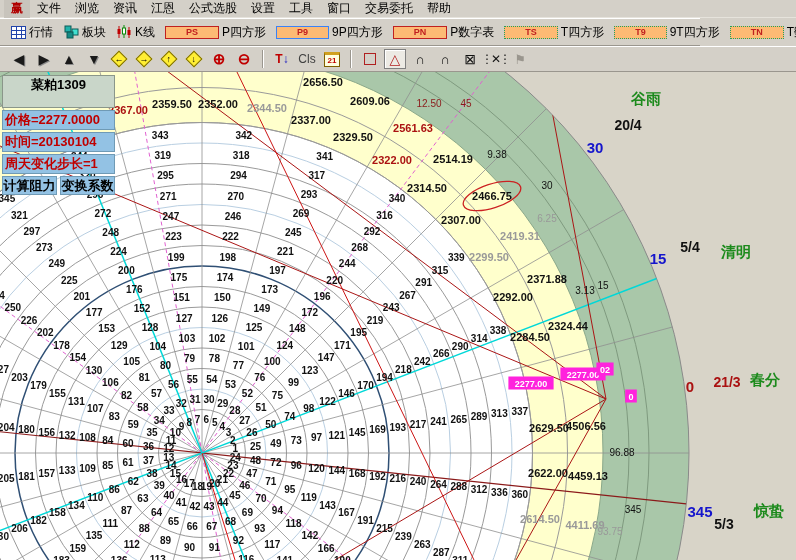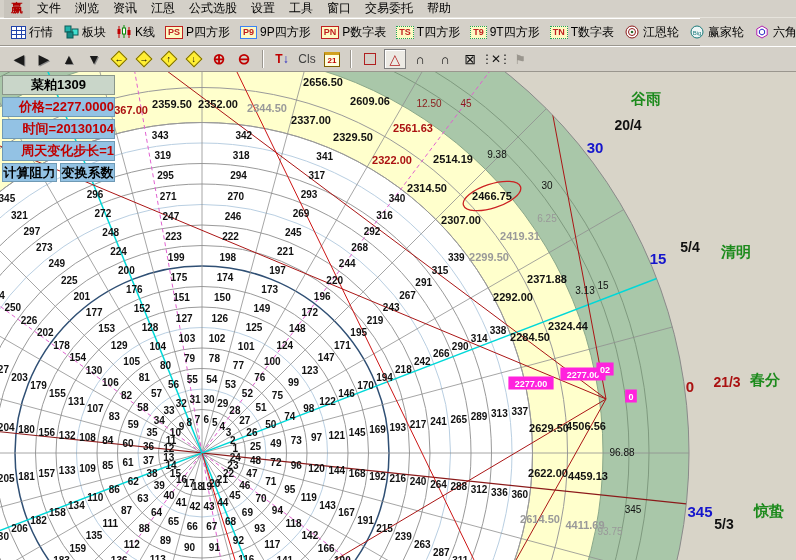--- a/index.html
+++ b/index.html
@@ -33,35 +33,35 @@
   .tdown .t { color:#c00000; } .tdown .d { color:#2020c0; }
   .cls { font-size:12px; color:#404040; }
   .cal { width:16px; height:15px; border:1px solid #806000; background:#ffffe0; font-size:8px; font-weight:bold;
     color:#c00000; display:flex; align-items:center; justify-content:center; border-top:3px solid #d0a020; }
   .shape-square { width:12px; height:12px; border:1px solid #b02020; }
   .shape-tri { font-size:14px; color:#b02020; line-height:1; }
   .arc-glyph { font-size:13px; color:#111; font-weight:bold; }
   .boxx { font-size:14px; color:#111; }
   .ctr { font-size:12px; color:#111; letter-spacing:-2px; }
   .flag { font-size:13px; color:#9a968e; }
-  .badge { font-size:9px; font-weight:bold; padding:0 2px; line-height:11px; background:#fef9c3;text-align:center; }
+  .badge { font-size:9px; font-weight:bold; padding:0 20px; line-height:11px; background:#fdba74;text-align:center; }
   .badge.red  { color:#c02020; border:1px solid #c02020; }
   .badge.mag  { color:#c02020; border:1px solid #3b82f6; }
   .badge.grn  { color:#c02020; border:1px dotted #20a060; }
   .micon { display:inline-flex; width:16px; height:14px; align-items:center; justify-content:center; }
 
   
   #chart-layer { position:absolute; left:0; top:0; width:796px; height:560px; z-index:1; }
 
   
   #info-panel { position:absolute; left:2px; top:75px; width:113px; z-index:10; font-size:13px; }
   #panel-title { background:#c9d6c9; border:1px solid #8a968a; color:#000; font-weight:bold;
-    text-align:center; height:20px; line-height:17px; }
+    text-align:center; height:33px; line-height:17px; }
   .panel-field { background:#93c2e4; border:1px solid #6f9ab5; color:#c00000; font-weight:bold;
-    height:20px; line-height:18px; padding-left:2px; margin-top:2px; white-space:nowrap; overflow:hidden;text-align:right; }
+    height:20px; line-height:18px; padding-left:2px; margin-top:2px; white-space:nowrap; overflow:hidden; }
   #panel-buttons { display:flex; gap:3px; margin-top:2px; }
   #panel-buttons .pbtn { background:#93c2e4; border:1px solid #6f9ab5; color:#000; font-weight:bold;
     height:19px; line-height:17px; flex:1; text-align:center; cursor:default; }
 </style>
 </head>
 <body>
 
 <div id="chart-layer"><svg width="796" height="560" viewBox="0 0 796 560" xmlns="http://www.w3.org/2000/svg" font-family="Liberation Sans,sans-serif">
       <defs>
         <clipPath id="wheelclip">

